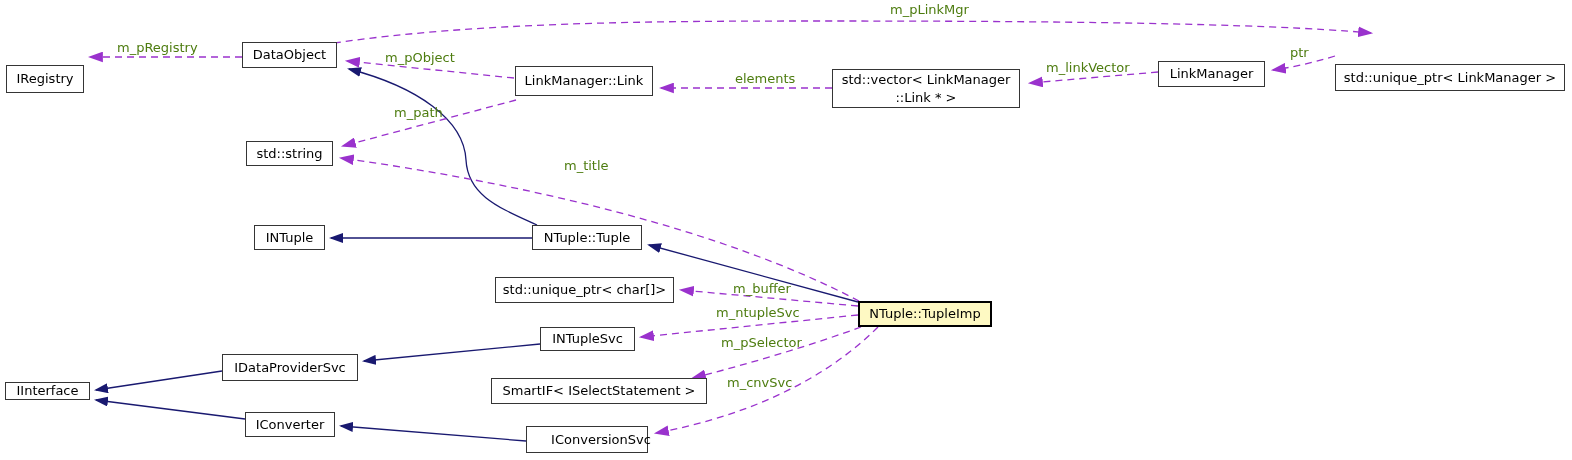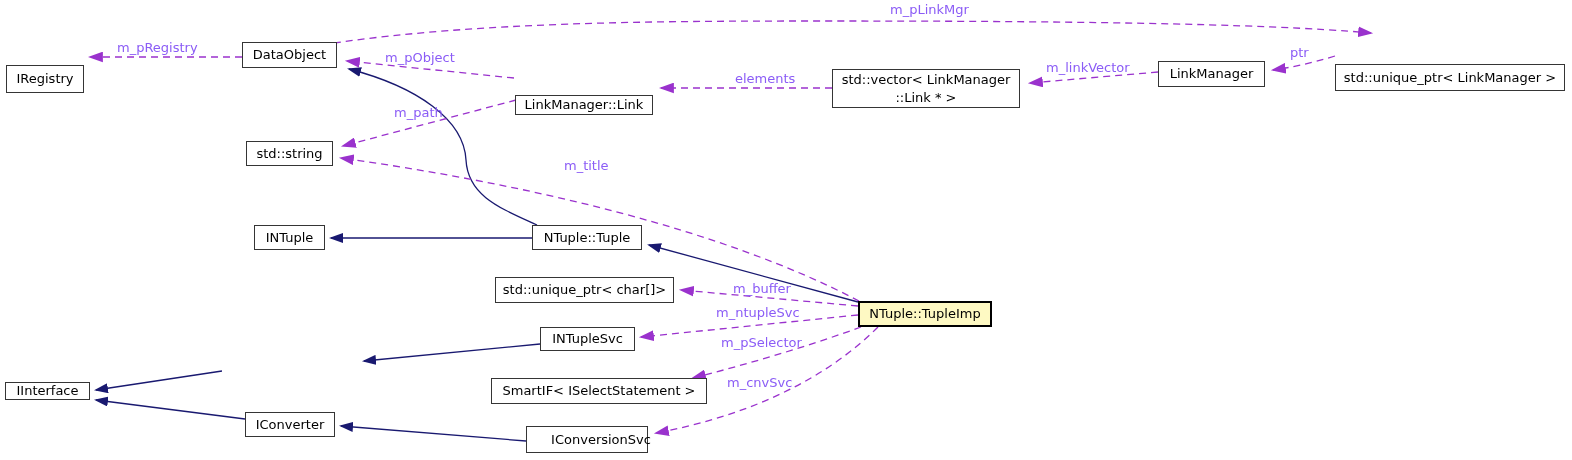--- a/index.html
+++ b/index.html
@@ -24,21 +24,21 @@
     line-height:1.35;
     cursor:pointer;
   }
   .node.wrap{white-space:normal;padding:0 4px;}
   .node.highlight{
     background:#fef9c3;
     border:2px solid #000000;
   }
   .edge-label{
     position:absolute;
-    color:#8b5cf6;
+    color:#4d7c0f;
     font-size:13px;
     white-space:nowrap;
   }
 </style>
 </head>
 <body>
 
 <div id="canvas">
 
   <svg id="edges" viewBox="0 0 1572 460" xmlns="http://www.w3.org/2000/svg">
@@ -72,30 +72,31 @@
       <path d="M 859 301 C 720 228 520 183 341 158" marker-end="url(#arrP)"></path>
       <path d="M 858 306 L 681 290" marker-end="url(#arrP)"></path>
       <path d="M 858 315 L 641 337" marker-end="url(#arrP)"></path>
       <path d="M 861 327 C 806 347 748 364 693 378" marker-end="url(#arrP)"></path>
       <path d="M 878 327 C 822 383 742 417 656 433" marker-end="url(#arrP)"></path>
     </g>
   </svg>
 
   <div class="node" style="left:6px;top:40px;width:78px;height:28px;margin-top:25px;">IRegistry</div>
   <div class="node" style="left:242px;top:42px;width:95px;height:26px;">DataObject</div>
-  <div class="node" style="left:515px;top:95px;width:138px;height:20px;">LinkManager::Link</div>
+  <div class="node" style="left:515px;top:66px;width:138px;height:30px;">LinkManager::Link</div>
   <div class="node wrap" style="left:832px;top:69px;width:188px;height:39px;">std::vector&lt; LinkManager ::Link * &gt;</div>
   <div class="node" style="left:1158px;top:61px;width:107px;height:26px;">LinkManager</div>
   <div class="node" style="left:1335px;top:32px;width:230px;height:27px;margin-top:32px;">std::unique_ptr&lt; LinkManager &gt;</div>
   <div class="node" style="left:246px;top:141px;width:87px;height:25px;">std::string</div>
   <div class="node" style="left:254px;top:225px;width:71px;height:25px;">INTuple</div>
   <div class="node" style="left:532px;top:225px;width:110px;height:25px;">NTuple::Tuple</div>
   <div class="node" style="left:495px;top:277px;width:179px;height:26px;">std::unique_ptr&lt; char[]&gt;</div>
   <div class="node highlight" style="left:858px;top:301px;width:134px;height:26px;">NTuple::TupleImp</div>
   <div class="node" style="left:540px;top:327px;width:95px;height:24px;text-align:center;">INTupleSvc</div>
+  <div class="node" style="left:222px;top:354px;width:136px;height:27px;">IDataProviderSvc</div>
   <div class="node" style="left:479px;top:378px;width:216px;height:26px;margin-left:12px;">SmartIF&lt; ISelectStatement &gt;</div>
   <div class="node" style="left:5px;top:382px;width:85px;height:18px;">IInterface</div>
   <div class="node" style="left:245px;top:412px;width:90px;height:25px;">IConverter</div>
   <div class="node" style="left:526px;top:426px;width:122px;height:27px;padding-left:28px;">IConversionSvc</div>
 
   <div class="edge-label" style="left:117px;top:40px;">m_pRegistry</div>
   <div class="edge-label" style="left:890px;top:2px;">m_pLinkMgr</div>
   <div class="edge-label" style="left:385px;top:50px;">m_pObject</div>
   <div class="edge-label" style="left:394px;top:105px;">m_path</div>
   <div class="edge-label" style="left:735px;top:71px;">elements</div>

